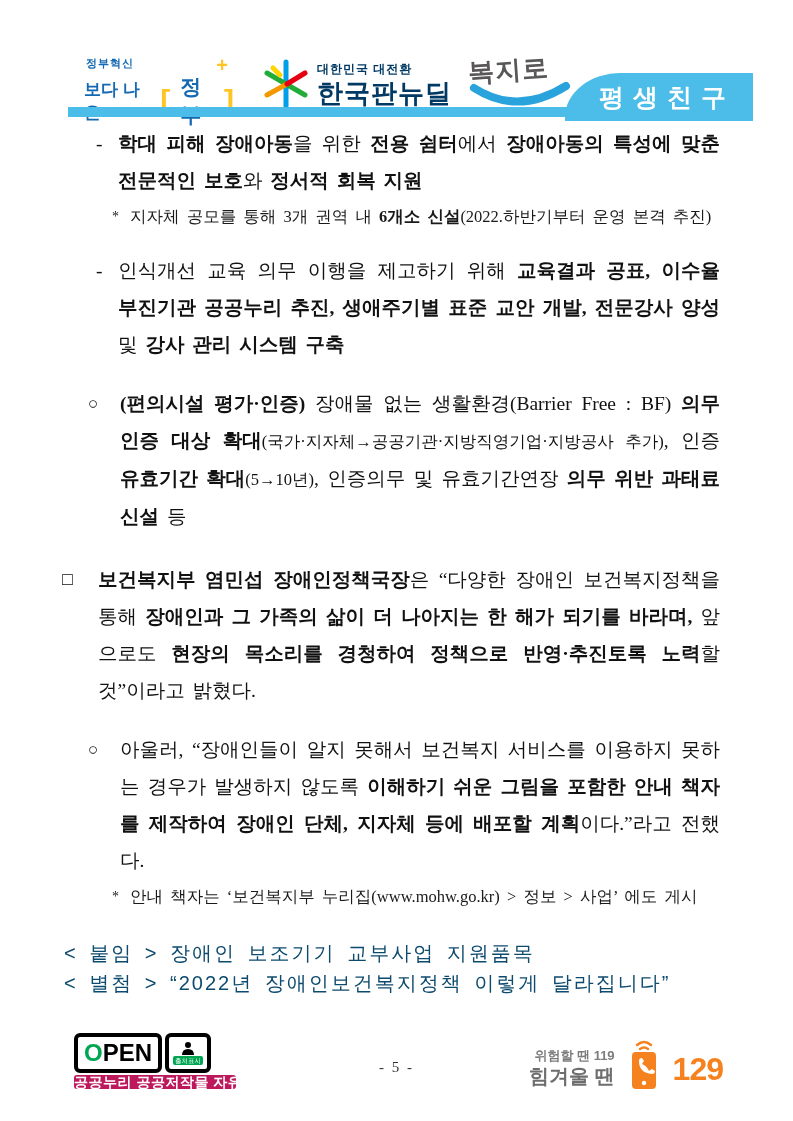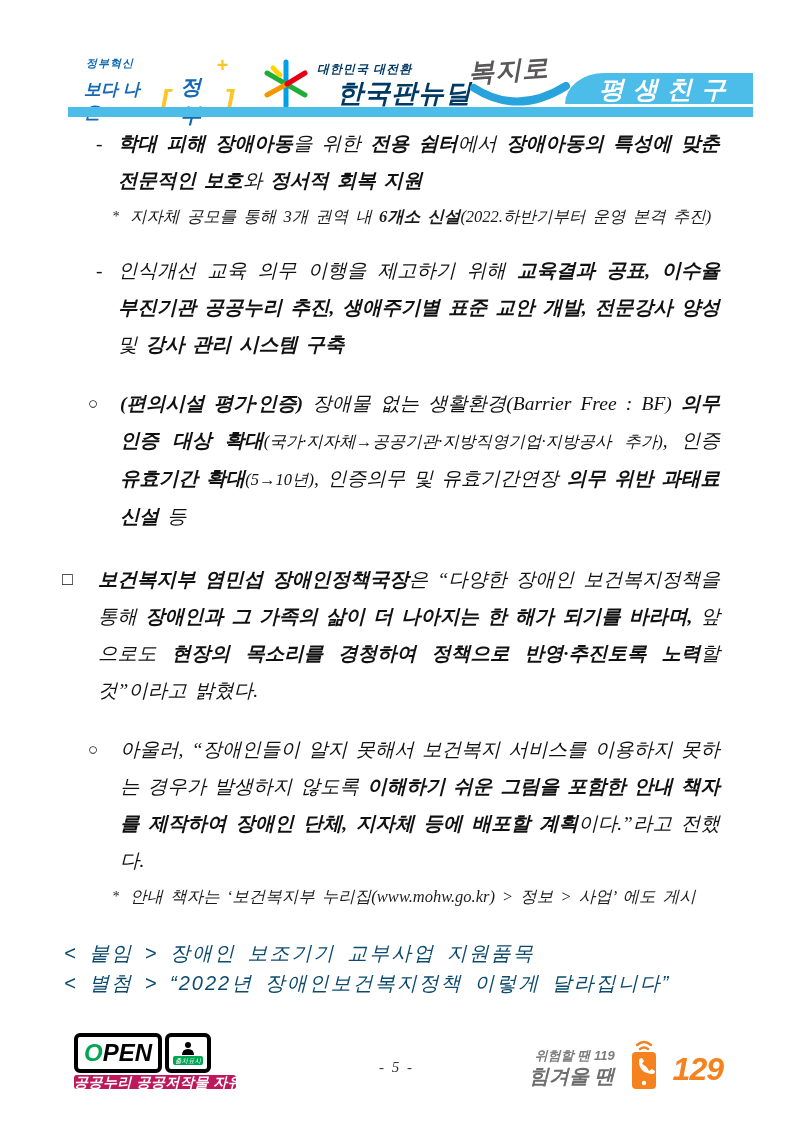--- a/index.html
+++ b/index.html
@@ -5,50 +5,49 @@
   * { margin:0; padding:0; box-sizing:border-box; }
   html,body { background:#888; }
   .page {
     position:relative;
     width:793px; height:1121px;
     margin:0 auto;
     background:#ffffff;
     overflow:hidden;
     font-family:"Liberation Serif","DejaVu Serif",serif;
     color:#111;
-    font-style:italic;
   }
 
   
   .header { position:absolute; top:52px; left:0; width:100%; height:70px; }
   .gov-logo { position:absolute; left:84px; top:4px; width:150px; height:56px;
               font-family:"Liberation Sans","DejaVu Sans",sans-serif; }
   .gov-top { font-size:11px; color:#1569b3; font-weight:700; letter-spacing:1px; margin-left:2px; }
   .gov-main { display:flex; align-items:center; margin-top:2px; }
   .gov-line1 { font-size:17px; color:#1569b3; font-weight:800; margin-right:4px; }
   .gov-bracket { color:#ffc524; font-weight:900; font-size:30px; line-height:26px; }
   .gov-line2 { font-size:21px; color:#1569b3; font-weight:900; padding:0 2px;margin-left:8px; }
   .gov-plus { position:absolute; right:6px; top:-2px; color:#ffc524; font-weight:900; font-size:20px; }
 
   .newdeal-logo { position:absolute; left:263px; top:2px; height:60px; display:flex; align-items:center;
                   font-family:"Liberation Sans","DejaVu Sans",sans-serif; }
   .newdeal-star { width:46px; height:52px; margin-right:8px; }
   .newdeal-text { display:flex; flex-direction:column; align-items:flex-start; }
   .newdeal-top { font-size:12px; font-weight:800; color:#003964; letter-spacing:1px; }
-  .newdeal-main { font-size:26px; font-weight:900; color:#003964; letter-spacing:1px; line-height:30px;margin-left:20px; }
+  .newdeal-main { font-size:26px; font-weight:900; color:#003964; letter-spacing:1px; line-height:30px; }
 
   .bokjiro-logo { position:absolute; left:468px; top:0px; width:110px; height:62px;
                   font-family:"Liberation Sans","DejaVu Sans",sans-serif; }
   .bokjiro-text { font-size:26px; font-weight:800; color:#595757; transform:rotate(-4deg); letter-spacing:1px; }
   .bokjiro-smile { position:absolute; left:0px; top:30px; }
 
   .banner-bar { position:absolute; left:68px; right:40px; top:55px; height:10px; background:#4cbce9; }
-  .banner-box { position:absolute; right:40px; top:21px; width:188px; height:31px; background:#4cbce9;
+  .banner-box { position:absolute; right:40px; top:21px; width:188px; height:48px; background:#4cbce9;
                 border-top-left-radius:56px 44px;
-                display:flex; align-items:flex-start; justify-content:center; }
+                display:flex; align-items:center; justify-content:center; }
   .banner-text { color:#ffffff; font-family:"Liberation Sans","DejaVu Sans",sans-serif;
                  font-size:25px; font-weight:900; letter-spacing:9px; padding-left:16px; }
 
   
   .content { position:absolute; top:125px; left:0; width:100%; padding-right:73px; }
   .para { display:flex; align-items:flex-start; margin-top:22px;
           font-size:19.5px; line-height:37px; text-align:justify; word-spacing:3px; }
   .para .ptext { flex:1; }
   .para .bold { font-weight:900; }
   .para .small { font-size:16.5px; }

